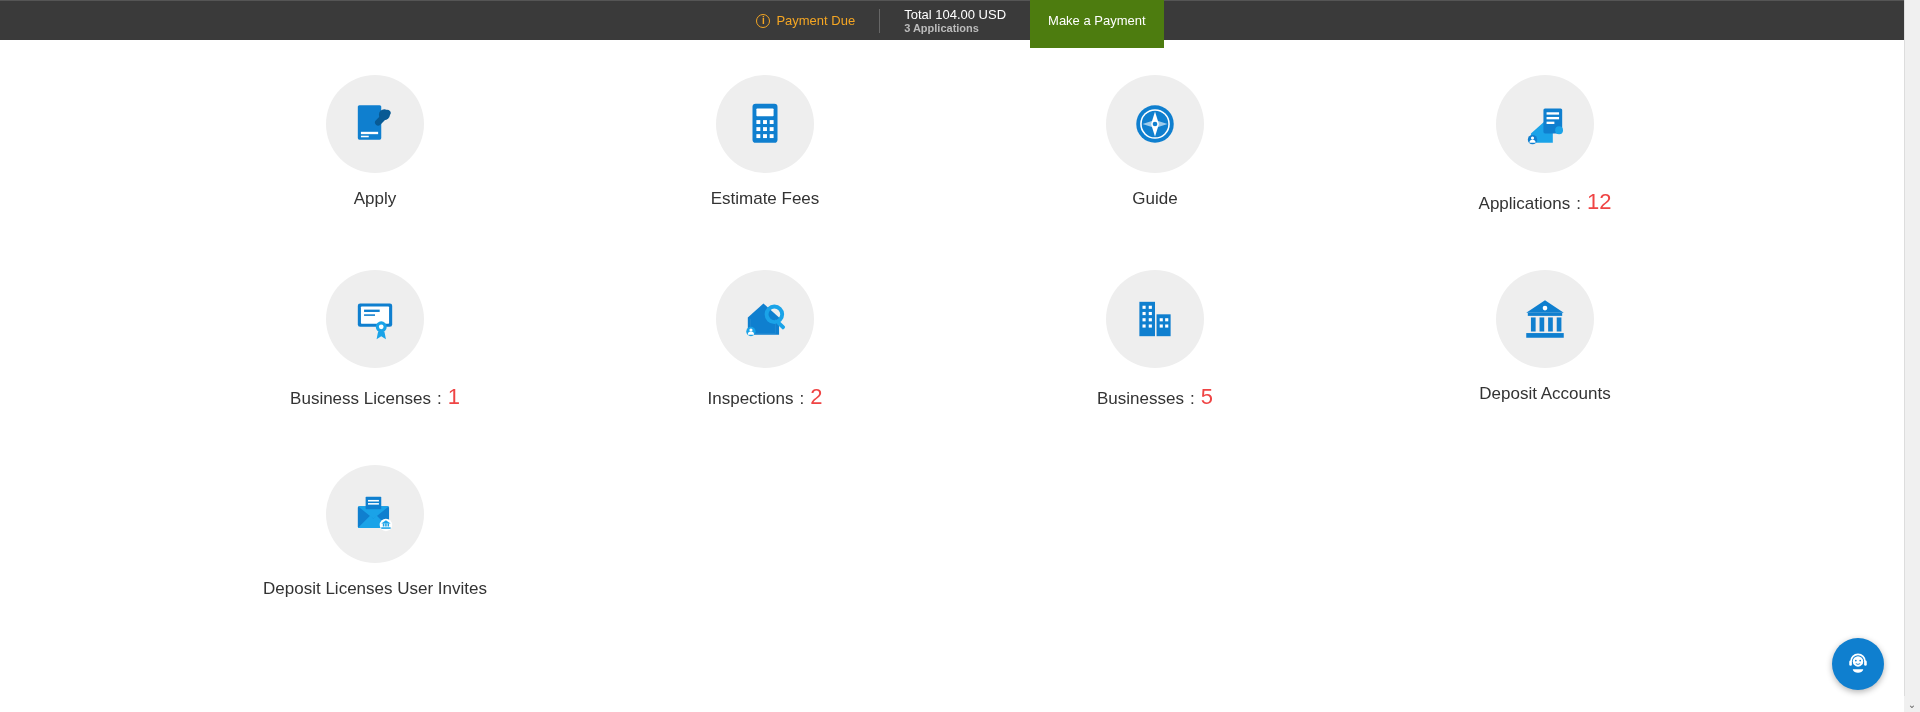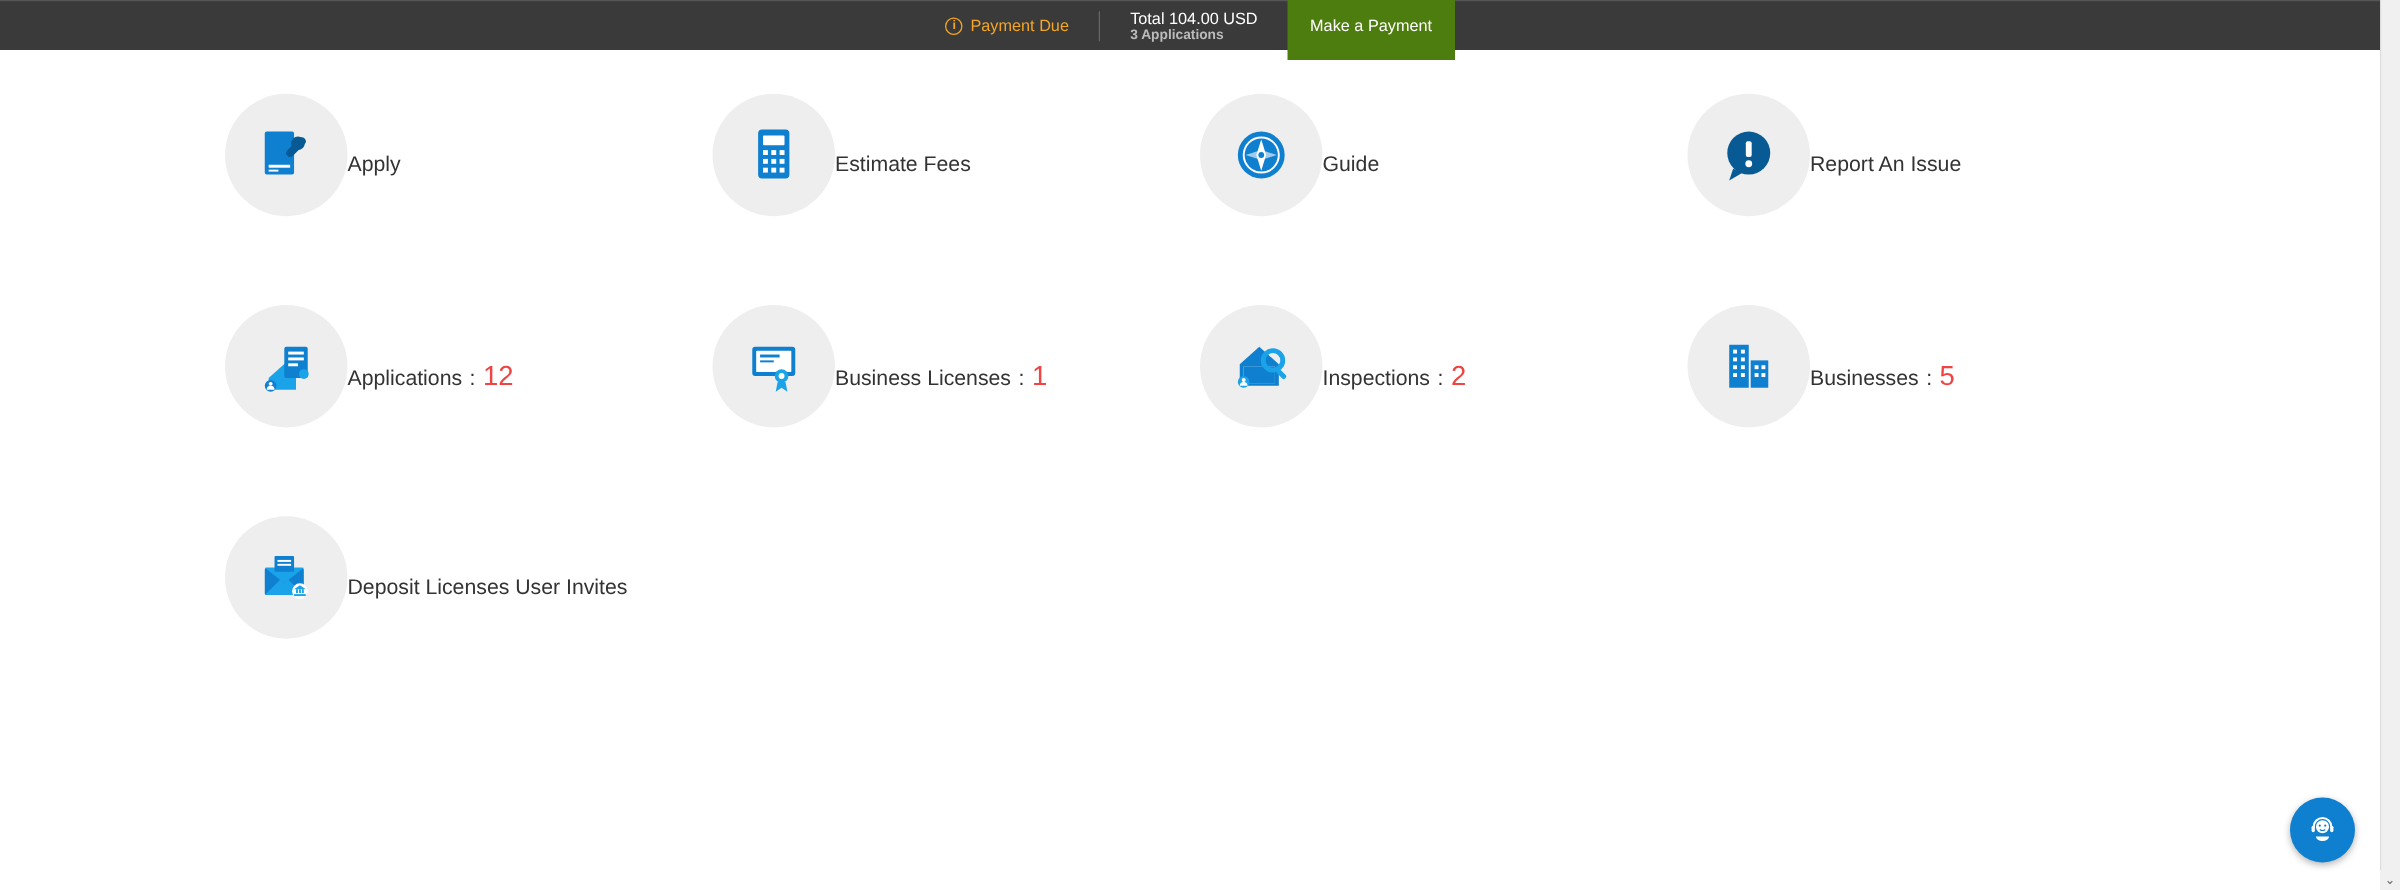--- a/index.html
+++ b/index.html
@@ -73,21 +73,21 @@
   .dashboard {
     width: 1560px;
     margin: 35px auto 0 auto;
     display: grid;
     grid-template-columns: repeat(4, 1fr);
     row-gap: 55px;
     column-gap: 0;
   }
   .tile {
     display: flex;
-    flex-direction: row;
+    flex-direction: column;
     align-items: center;
     cursor: pointer;
   }
   .tile-circle {
     width: 98px;
     height: 98px;
     border-radius: 50%;
     background: #eeeeee;
     display: flex;
     align-items: center;
@@ -213,33 +213,20 @@
         <polygon points="32,16 37,32 32,48 27,32" fill="#fff"></polygon>
         <polygon points="16,32 32,27 48,32 32,37" fill="#fff" opacity="0.6"></polygon>
         <circle cx="32" cy="32" r="3" fill="#0f7fcf"></circle>
       </svg>
     </div>
     <div class="tile-label">
         <span>Guide</span>
       </div>
   </div>
 
-  <div class="tile">
-    <div class="tile-circle">
-      <svg viewBox="0 0 64 64">
-        <circle cx="32" cy="30" r="22" fill="#085a94"></circle>
-        <path d="M16 46 L12 58 L26 50 Z" fill="#085a94"></path>
-        <rect x="29" y="18" width="6" height="16" rx="2" fill="#fff"></rect>
-        <circle cx="32" cy="41" r="3.5" fill="#fff"></circle>
-      </svg>
-    </div>
-    <div class="tile-label">
-        <span>Report An Issue</span>
-      </div>
-  </div>
 
   <div class="tile">
     <div class="tile-circle">
       <svg viewBox="0 0 64 64">
         <path d="M14 44 L32 28 L42 38 L42 56 L14 56 Z" fill="#1aa3e8"></path>
         <rect x="30" y="12" width="24" height="32" rx="2" fill="#0f7fcf"></rect>
         <rect x="34" y="17" width="16" height="3" fill="#fff"></rect>
         <rect x="34" y="23" width="16" height="3" fill="#fff"></rect>
         <rect x="34" y="29" width="10" height="3" fill="#fff"></rect>
         <circle cx="50" cy="40" r="5" fill="#1aa3e8"></circle>
@@ -315,20 +302,37 @@
         </g>
       </svg>
     </div>
     <div class="tile-label">
       <span>Businesses</span>
         <span>:</span>
       <span class="tile-count">5</span>
     </div>
   </div>
 
+  <div class="tile">
+    <div class="tile-circle">
+      <svg viewBox="0 0 64 64">
+        <polygon points="32,8 56,24 8,24" fill="#0f7fcf"></polygon>
+        <rect x="10" y="24" width="44" height="4" fill="#0f7fcf"></rect>
+        <rect x="14" y="30" width="6" height="18" fill="#0f7fcf"></rect>
+        <rect x="25" y="30" width="6" height="18" fill="#0f7fcf"></rect>
+        <rect x="36" y="30" width="6" height="18" fill="#0f7fcf"></rect>
+        <rect x="47" y="30" width="6" height="18" fill="#0f7fcf"></rect>
+        <rect x="8" y="50" width="48" height="6" fill="#0f7fcf"></rect>
+        <circle cx="32" cy="18" r="3" fill="#fff"></circle>
+      </svg>
+    </div>
+    <div class="tile-label">
+        <span>Deposit Accounts</span>
+      </div>
+  </div>
 
   <div class="tile">
     <div class="tile-circle">
       <svg viewBox="0 0 64 64">
         <rect x="10" y="22" width="40" height="28" rx="2" fill="#0f7fcf"></rect>
         <polygon points="10,22 30,38 50,22" fill="#1aa3e8"></polygon>
         <polygon points="10,50 26,34 30,38 34,34 50,50" fill="#1aa3e8"></polygon>
         <rect x="20" y="10" width="20" height="16" rx="1" fill="#0f7fcf"></rect>
         <rect x="23" y="14" width="14" height="2" fill="#fff"></rect>
         <rect x="23" y="18" width="14" height="2" fill="#fff"></rect>

